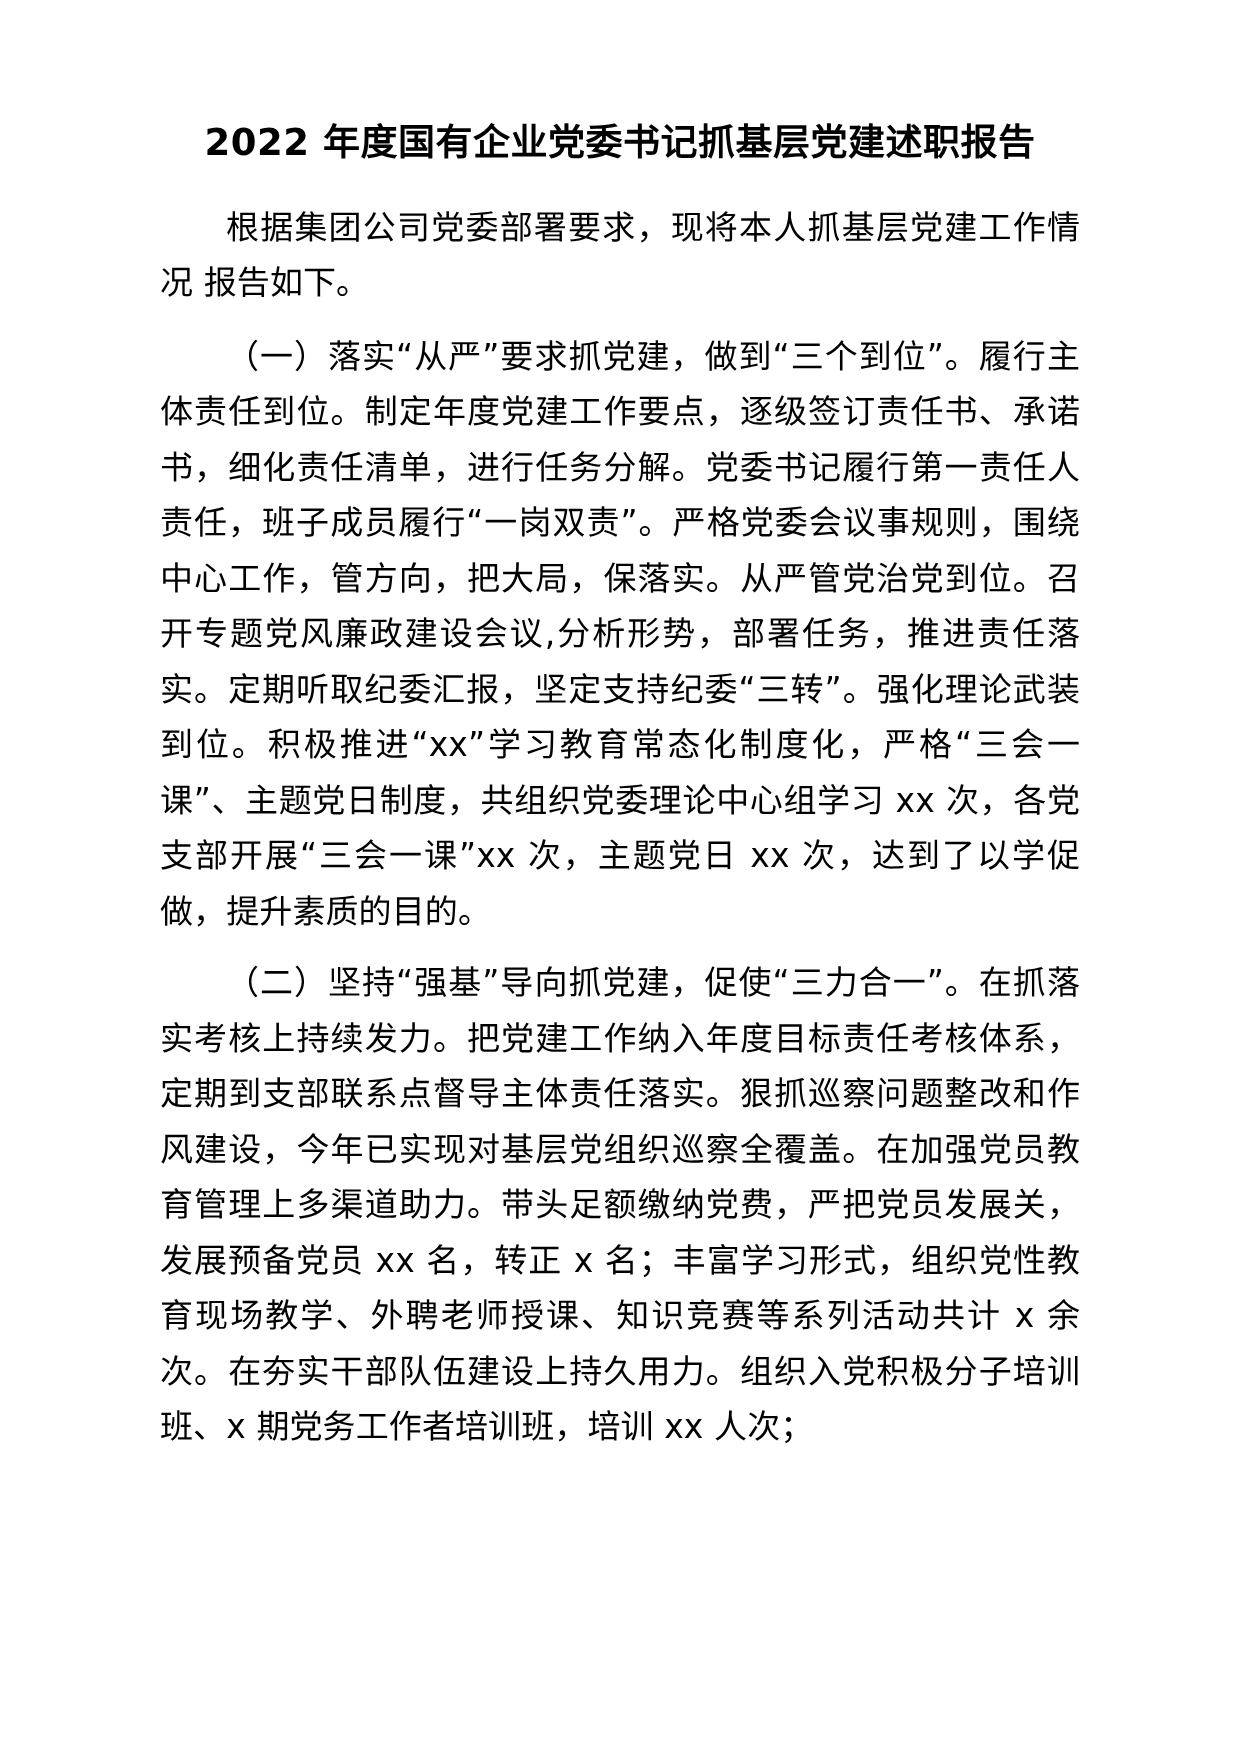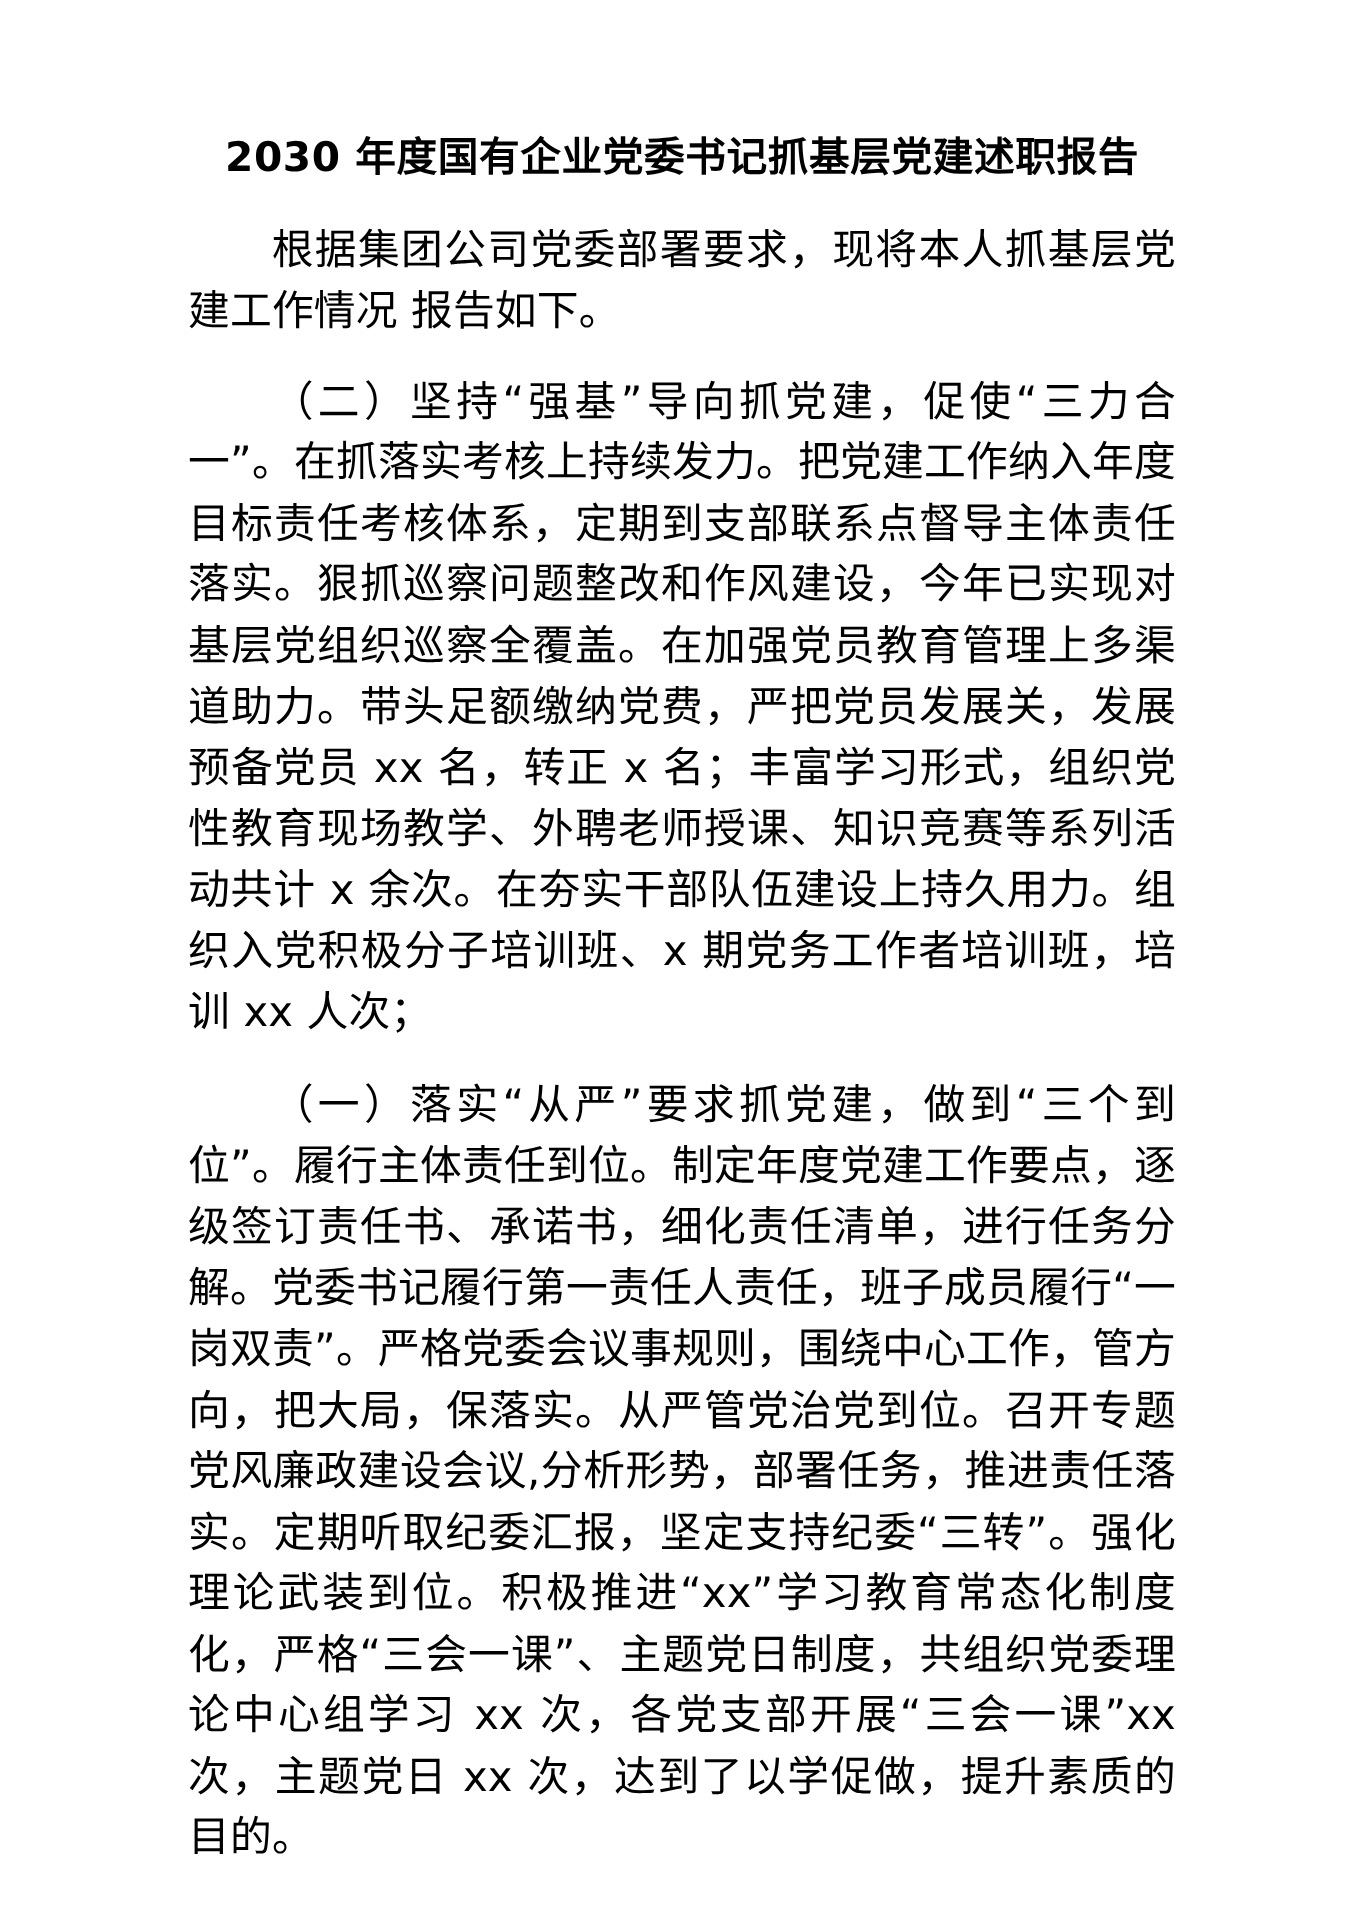--- a/index.html
+++ b/index.html
@@ -29,25 +29,25 @@
   .doc-title {
     font-size: 37px;
     font-weight: bold;
     text-align: center;
     letter-spacing: 0.5px;
     line-height: 1.35;
     margin: 0 0 14px 0;
     white-space: nowrap;
   }
   .para {
-    font-size: 38px;
+    font-size: 33px;
     line-height: 55.5px;
     text-align: justify;
     text-justify: inter-ideograph;
-    margin: 11px;
+    margin: 0;
     letter-spacing: 0.1px;
     text-indent: 2em;
     padding-top: 18px;
   }
   .para.tight {
     padding-top: 16px;
   }
   .heading-para {
     font-size: 30.5px;
     line-height: 55.5px;
@@ -55,23 +55,23 @@
     text-indent: 2em;
     padding-top: 18px;
   }
 </style>
 </head>
 <body>
 
 <div class="page">
   <div class="content">
 
-    <h1 class="doc-title">2030 年度国有企业党委书记抓基层党建述职报告</h1>
+    <h1 class="doc-title">2022 年度国有企业党委书记抓基层党建述职报告</h1>
 
     <p class="para">根据集团公司党委部署要求，现将本人抓基层党建工作情况 报告如下。</p>
 
 
+    <p class="para">（一）落实“从严”要求抓党建，做到“三个到位”。履行主体责任到位。制定年度党建工作要点，逐级签订责任书、承诺书，细化责任清单，进行任务分解。党委书记履行第一责任人责任，班子成员履行“一岗双责”。严格党委会议事规则，围绕中心工作，管方向，把大局，保落实。从严管党治党到位。召开专题党风廉政建设会议,分析形势，部署任务，推进责任落实。定期听取纪委汇报，坚定支持纪委“三转”。强化理论武装到位。积极推进“xx”学习教育常态化制度化，严格“三会一课”、主题党日制度，共组织党委理论中心组学习 xx 次，各党支部开展“三会一课”xx 次，主题党日 xx 次，达到了以学促做，提升素质的目的。</p>
+
     <p class="para tight">（二）坚持“强基”导向抓党建，促使“三力合一”。在抓落实考核上持续发力。把党建工作纳入年度目标责任考核体系，定期到支部联系点督导主体责任落实。狠抓巡察问题整改和作风建设，今年已实现对基层党组织巡察全覆盖。在加强党员教育管理上多渠道助力。带头足额缴纳党费，严把党员发展关，发展预备党员 xx 名，转正 x 名；丰富学习形式，组织党性教育现场教学、外聘老师授课、知识竞赛等系列活动共计 x 余次。在夯实干部队伍建设上持久用力。组织入党积极分子培训班、x 期党务工作者培训班，培训 xx 人次；</p>
-
-    <p class="para">（一）落实“从严”要求抓党建，做到“三个到位”。履行主体责任到位。制定年度党建工作要点，逐级签订责任书、承诺书，细化责任清单，进行任务分解。党委书记履行第一责任人责任，班子成员履行“一岗双责”。严格党委会议事规则，围绕中心工作，管方向，把大局，保落实。从严管党治党到位。召开专题党风廉政建设会议,分析形势，部署任务，推进责任落实。定期听取纪委汇报，坚定支持纪委“三转”。强化理论武装到位。积极推进“xx”学习教育常态化制度化，严格“三会一课”、主题党日制度，共组织党委理论中心组学习 xx 次，各党支部开展“三会一课”xx 次，主题党日 xx 次，达到了以学促做，提升素质的目的。</p>
 
   </div>
 </div>
 
 </body></html>

